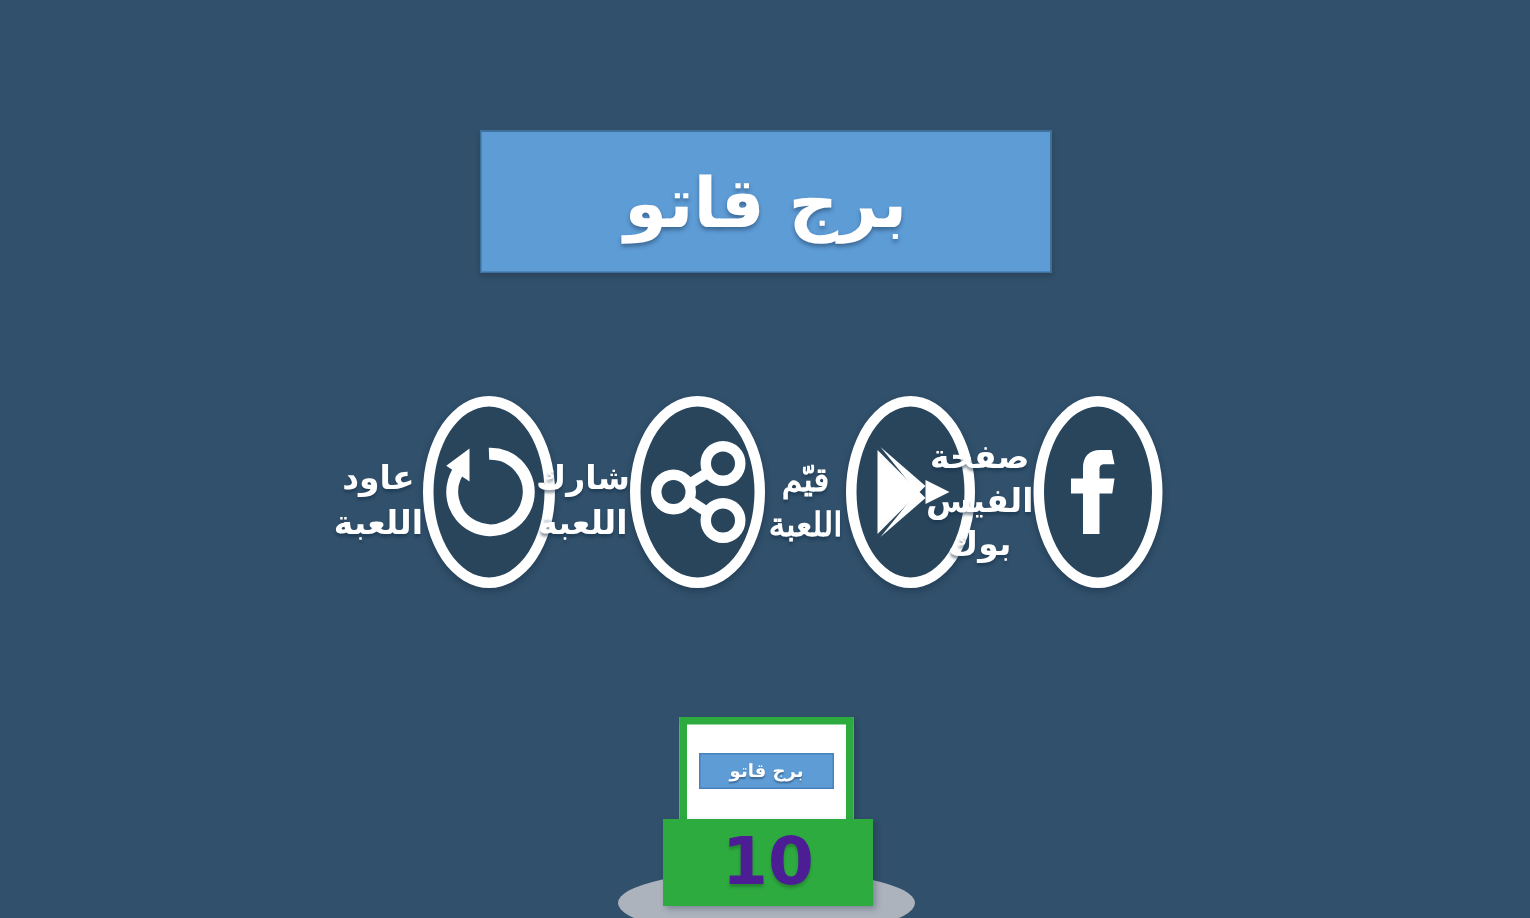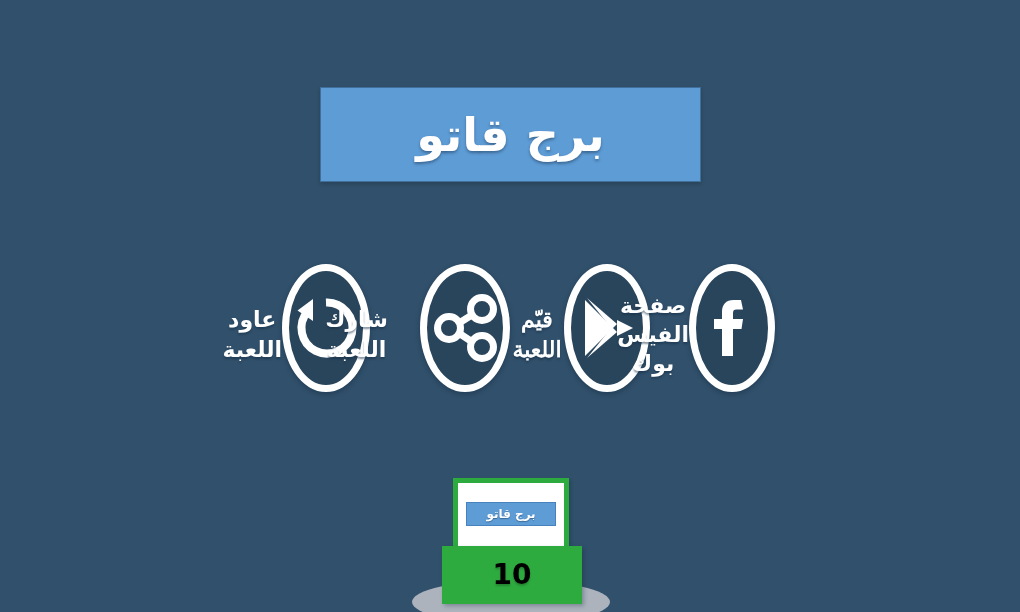--- a/index.html
+++ b/index.html
@@ -62,21 +62,21 @@
   .action {
     position: absolute;
     top: 0;
     width: 140px;
     height: 210px;
     display: flex;
     align-items: center;
     cursor: pointer;
   }
   .action-0 { left: 0px; }
-  .action-1 { left: 140px; gap: 32px; }
+  .action-1 { left: 140px; }
   .action-2 { left: 280px; font-family: Liberation Serif, serif; }
   .action-3 { left: 405px; }
 
   .circle {
     position: relative;
     width: 128px;
     height: 128px;
     border-radius: 50%;
     background: #29455c;
     border: 7px solid #ffffff;
@@ -158,22 +158,22 @@
     width: 140px;
     height: 58px;
     background: #2eab3f;
     box-sizing: border-box;
     display: flex;
     align-items: center;
     justify-content: center;
     box-shadow: 2px 2px 4px rgba(20,40,60,0.3);
   }
   .score-number {
-    color: #000000;
-    font-size: 28px;
+    color: #4c1d95;
+    font-size: 44px;
     font-weight: bold;
     line-height: 1;
     text-shadow: 0 2px 2px rgba(20,70,30,0.35);
   }
 </style>
 </head>
 <body>
 
 <div id="screen">
 

